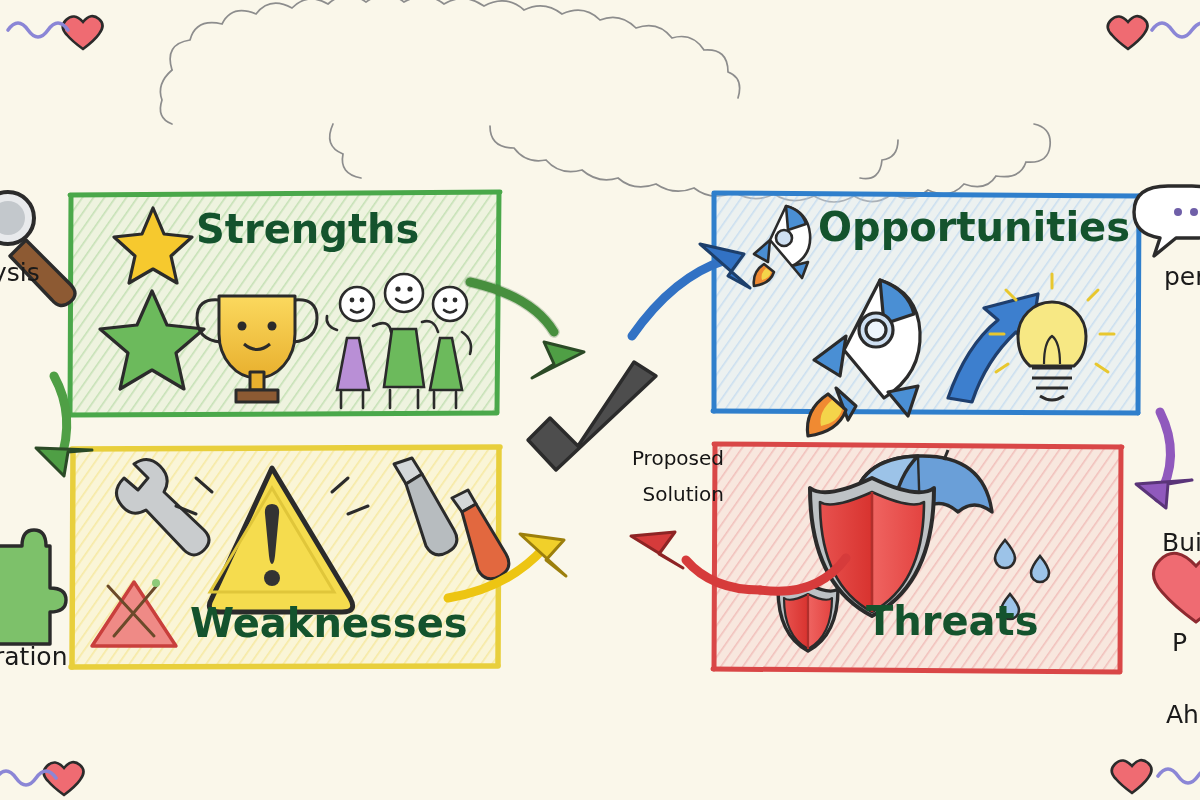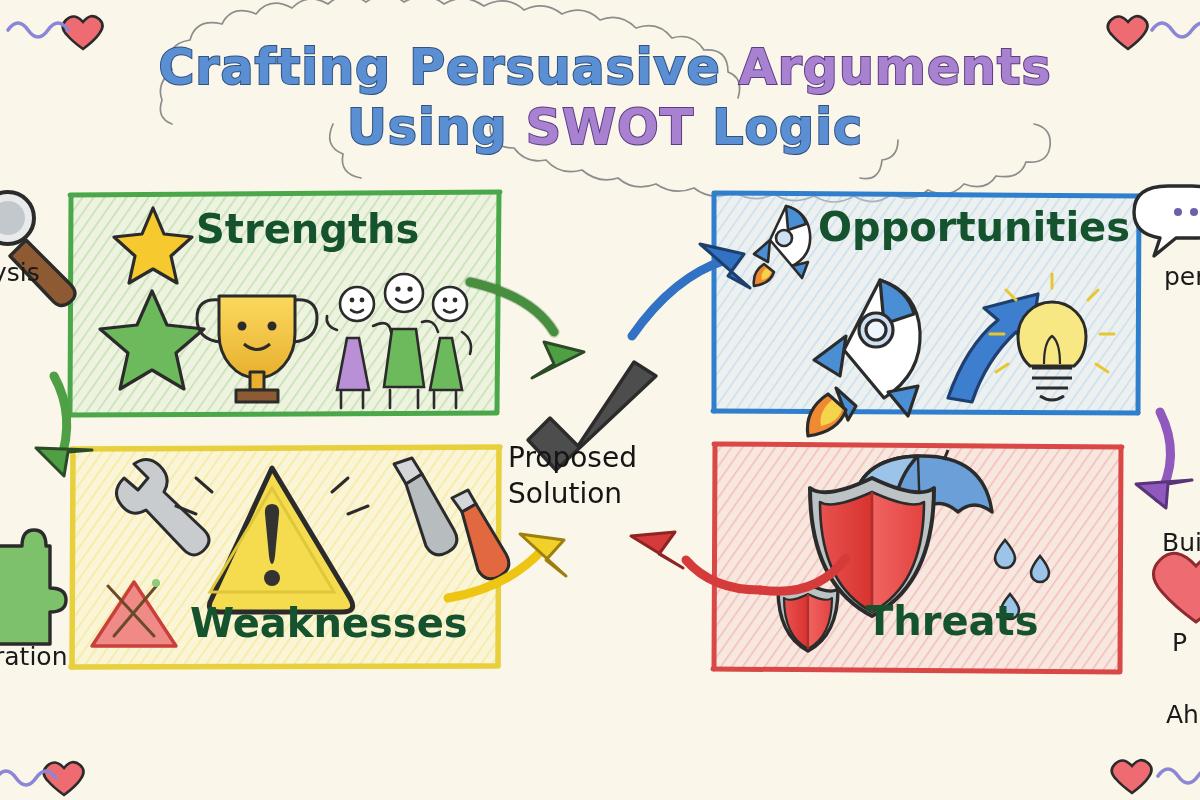--- a/index.html
+++ b/index.html
@@ -25,22 +25,22 @@
   }
   .t-blue{color:#5b8fd4;-webkit-text-stroke:2px #33527f;paint-order:stroke fill;}
   .t-purple{color:#a882d0;-webkit-text-stroke:2px #5e3d85;paint-order:stroke fill;}
 
   .quad-label{
     position:absolute;font-size:40px;font-weight:600;color:#14532d;
     font-family:"DejaVu Sans","Liberation Sans",sans-serif;white-space:nowrap;
   }
 
   .center-label{
-    position:absolute;left:508px;top:440px;width:190px;
-    text-align:left;font-size:28px;line-height:36px;color:#151515;
+    position:absolute;left:534px;top:440px;width:190px;
+    text-align:right;font-size:20px;line-height:36px;color:#151515;
     font-family:"DejaVu Sans","Liberation Sans",sans-serif;font-weight:500;
   }
 
   .footer-wrap{
     position:absolute;left:0;top:692px;width:1200px;text-align:center;
   }
   .footer-text{
     font-size:47px;font-weight:bold;letter-spacing:1px;white-space:nowrap;
     font-family:"DejaVu Sans","Liberation Sans",sans-serif;
   }
@@ -350,28 +350,20 @@
       <path d="M1152 30 q10 -14 20 0 q10 14 20 0 q10 -14 20 0" fill="none" stroke="#8b86d6" stroke-width="3.6" stroke-linecap="round"></path>
 
       <path d="M64 768 q-9 -10 -17 -2 q-7 7 1 15 q5 6 16 14 q12 -9 16 -15 q7 -9 0 -15 q-8 -7 -16 3 Z" fill="#ef6b72" stroke="#2b2b2b" stroke-width="2.6"></path>
       <path d="M-4 778 q10 -14 20 0 q10 14 20 0 q10 -14 20 0" fill="none" stroke="#8b86d6" stroke-width="3.6" stroke-linecap="round"></path>
 
       <path d="M1132 766 q-9 -10 -17 -2 q-7 7 1 15 q5 6 16 14 q12 -9 16 -15 q7 -9 0 -15 q-8 -7 -16 3 Z" fill="#ef6b72" stroke="#2b2b2b" stroke-width="2.6"></path>
       <path d="M1158 776 q10 -14 20 0 q10 14 20 0 q10 -14 20 0" fill="none" stroke="#8b86d6" stroke-width="3.6" stroke-linecap="round"></path>
     </g>
   </svg>
 
-  <div class="title-wrap">
-    <div class="title-line">
-      <span class="t-blue">Crafting Persuasive </span><span class="t-purple">Arguments</span>
-    </div>
-    <div class="title-line">
-      <span class="t-blue">Using </span><span class="t-purple">SWOT</span><span class="t-blue"> Logic</span>
-    </div>
-  </div>
 
   <div class="quad-label" style="left:196px;top:206px;">Strengths</div>
   <div class="quad-label" style="left:818px;top:204px;text-align:center;">Opportunities</div>
   <div class="quad-label" style="left:866px;top:598px;">Threats</div>
   <div class="quad-label" style="left:190px;top:600px;">Weaknesses</div>
 
   <div class="center-label">
     <div>Proposed</div>
     <div>Solution</div>
   </div>

